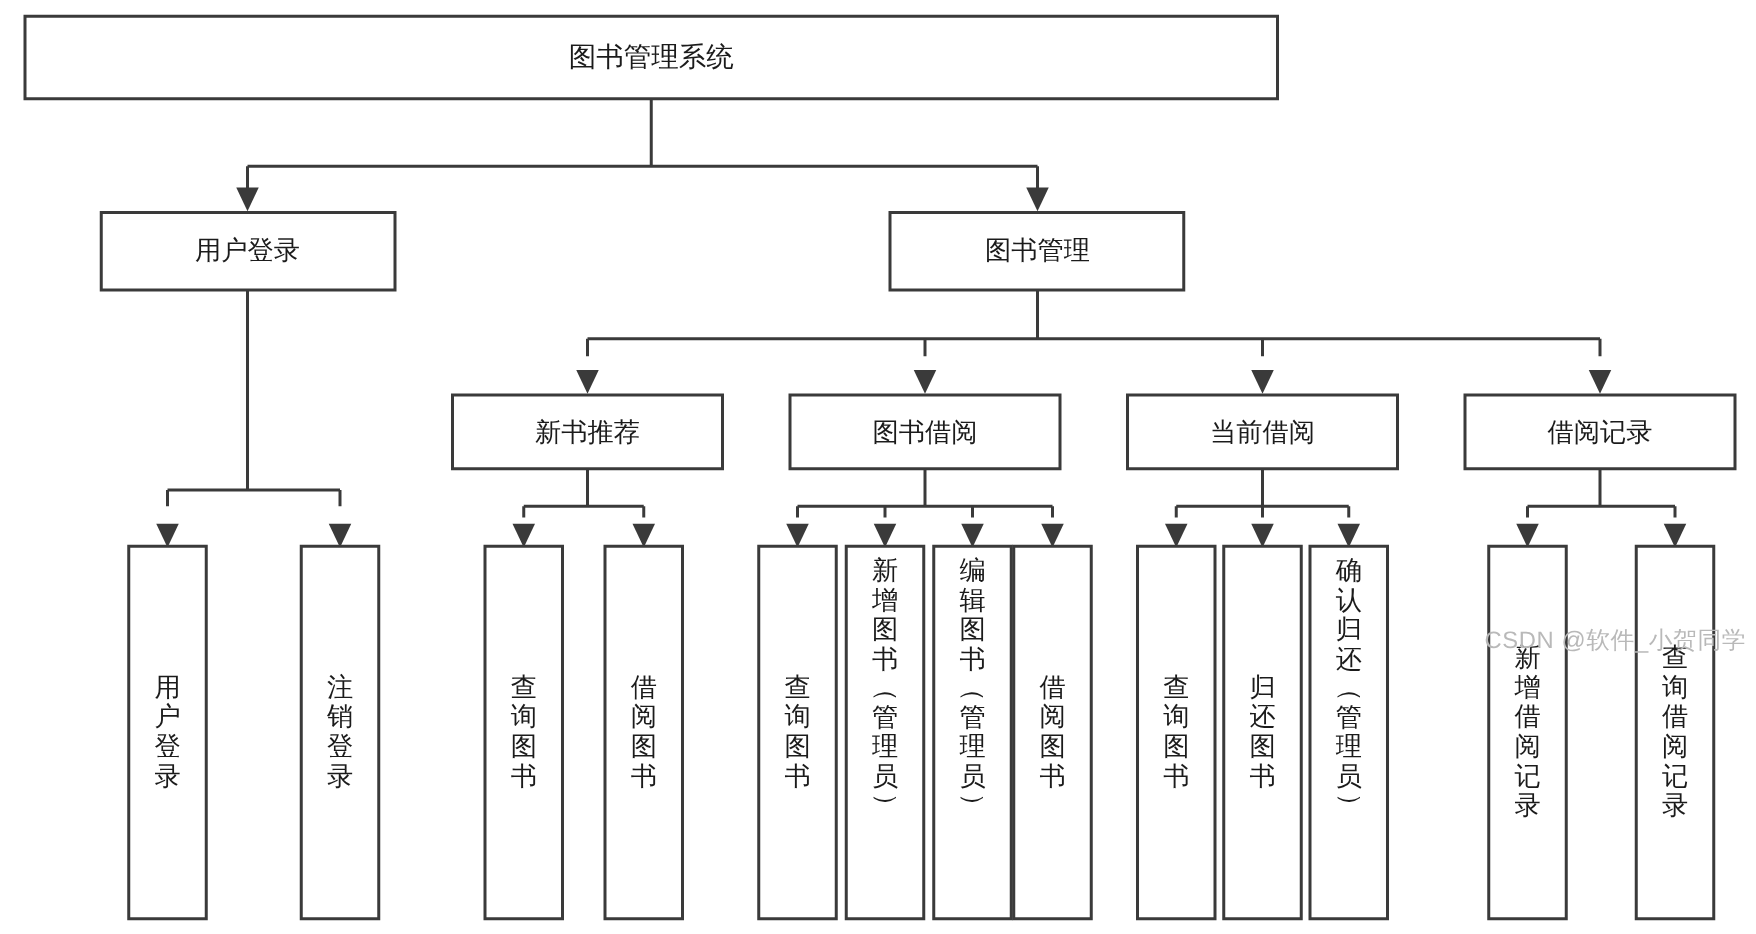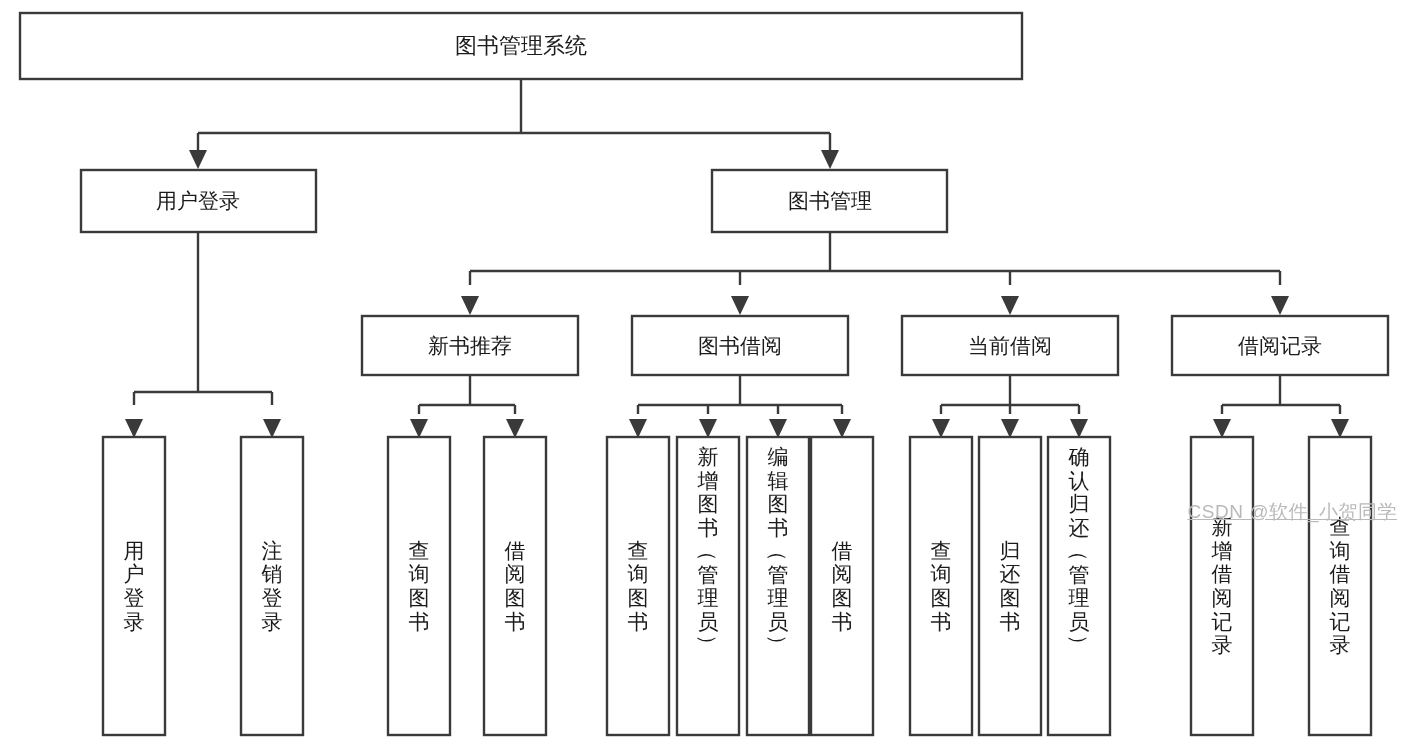--- a/index.html
+++ b/index.html
@@ -81,21 +81,20 @@
   .watermark {
     position: absolute;
     right: 8px;
     bottom: 6px;
     font-family: "Liberation Sans", "DejaVu Sans", sans-serif;
     font-size: 19px;
     color: #b9b9b9;
     letter-spacing: 0.5px;
     white-space: nowrap;
     pointer-events: none;
-    text-decoration: underline;
   }
 </style>
 </head>
 <body>
 
 <div id="diagram-root">
 
   <svg id="tree-svg" viewBox="0 0 1405 747" xmlns="http://www.w3.org/2000/svg">
 
     <defs>

